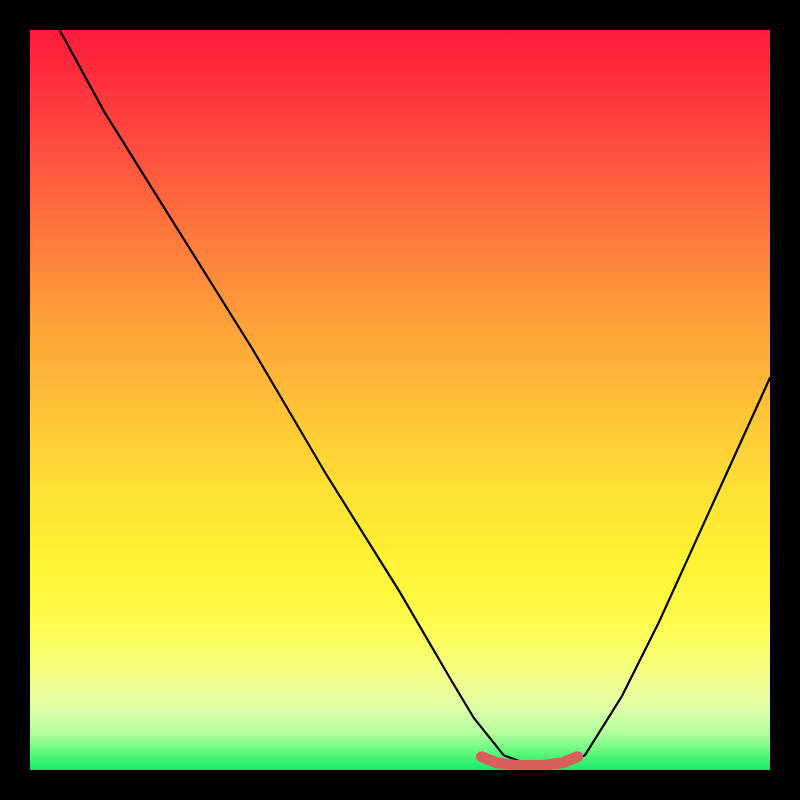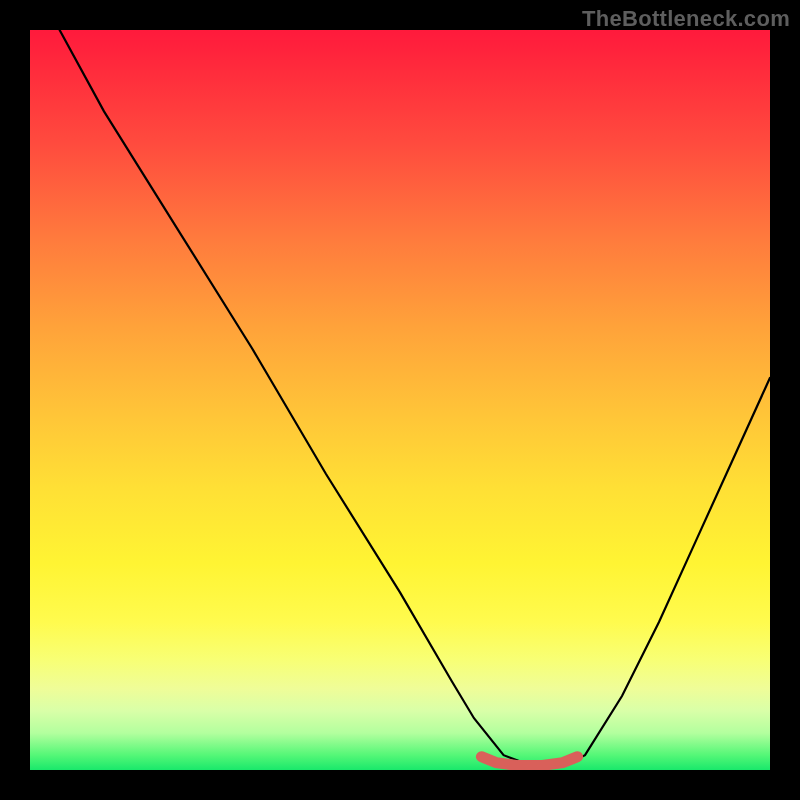--- a/index.html
+++ b/index.html
@@ -62,21 +62,20 @@
     left: 0;
     top: 0;
     width: 740px;
     height: 740px;
   }
 </style>
 </head>
 <body>
 
 <div class="frame">
-  <div class="watermark">TheBottleneck.com</div>
 
   <div class="plot-outer">
     <div class="plot-bg"></div>
 
     <svg class="curve" viewBox="0 0 740 740" preserveAspectRatio="none">
       <path id="main-curve" fill="none" stroke="#000000" stroke-width="2.2" stroke-linecap="round" d="M29.6 0.0 L74.0 81.4 L148.0 199.8 L222.0 318.2 L296.0 444.0 L370.0 562.4 L421.8 651.2 L444.0 688.2 L473.6 725.2 L503.2 736.3 L532.8 736.3 L555.0 725.2 L592.0 666.0 L629.0 592.0 L666.0 510.6 L703.0 429.2 L740.0 347.8"></path>
       <path id="flat-marker" fill="none" stroke="#d9605a" stroke-width="11" stroke-linecap="round" d="M451.4 726.7 L466.2 732.6 L488.4 735.6 L510.6 735.6 L532.8 732.6 L547.6 726.7"></path>
     </svg>
   </div>
 </div>

